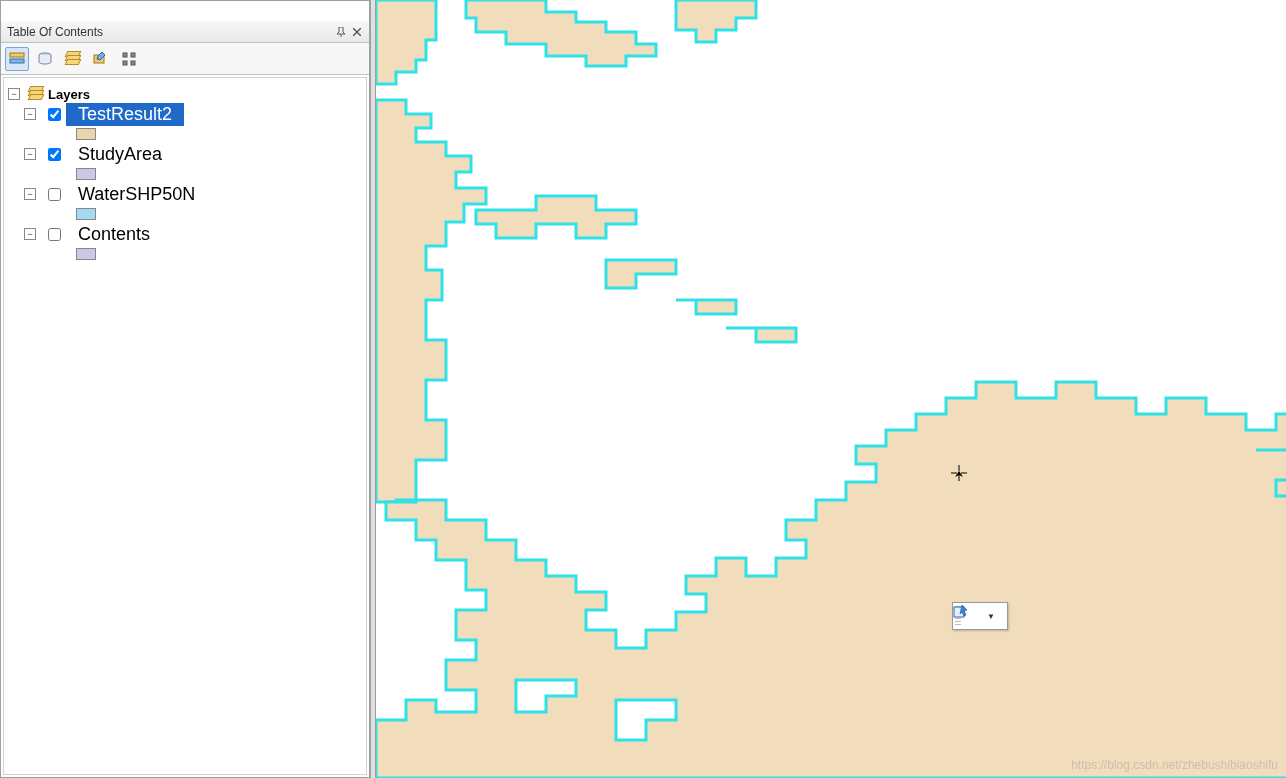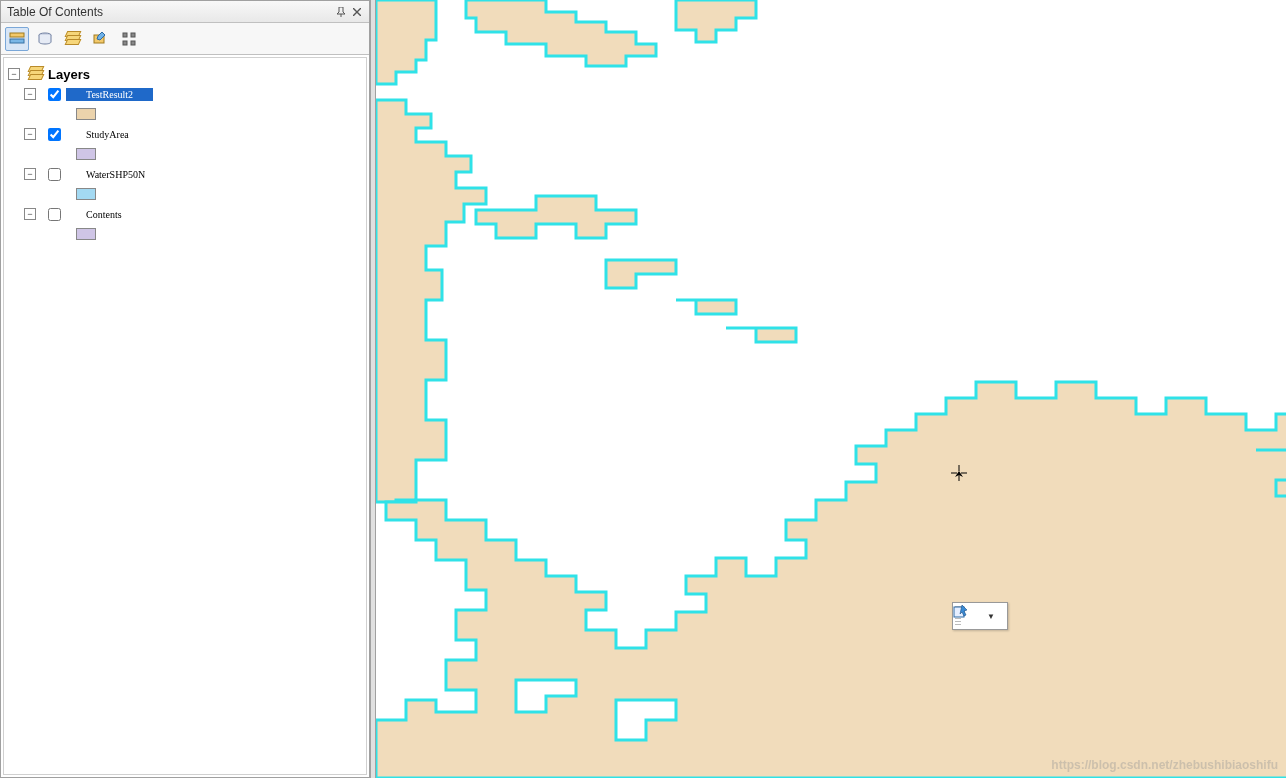--- a/index.html
+++ b/index.html
@@ -28,20 +28,21 @@
     display: flex;
     flex-direction: column;
   }
   .toc-header {
     height: 22px;
     background: linear-gradient(#f8f8f8, #e8e8e8);
     border-bottom: 1px solid #c0c0c0;
     display: flex;
     align-items: center;
     padding: 0 4px;
+    margin-top: 20px;
   }
   .toc-title {
     flex: 1;
     color: #333;
     padding-left: 2px;
     font-size: 12px;
   }
   .toc-hdr-btn {
     width: 16px;
     height: 16px;
@@ -102,23 +103,22 @@
     color: #444;
     cursor: pointer;
     background: #fff;
   }
   .indent1 { width: 14px; }
   .chk {
     width: 13px;
     height: 13px;
   }
   .layer-label {
-    padding: 1px 20px;
-    font-size: 10px;
-    font-family: Liberation Serif, serif;
+    padding: 1px 12px;
+    font-size: 18px;
   }
   .layer-label.selected {
     background: #1f69c9;
     color: #fff;
   }
   .group-label {
     font-weight: bold;
     font-size: 13px;
     padding-left: 2px;
   }
@@ -193,21 +193,20 @@
     cursor: pointer;
     padding: 0 2px;
   }
   .watermark {
     position: absolute;
     right: 8px;
     bottom: 6px;
     color: rgba(150,150,150,0.4);
     font-size: 12px;
     pointer-events: none;
-    font-weight: bold;
   }
   
   .ic-layers { width:16px; height:16px; position:relative; }
   .ic-layers .d { position:absolute; width:14px; height:6px; border:1px solid #b88a2a; background:#f6d67a; transform:skewX(-25deg); }
   .ic-layers .d1{ top:0; left:1px; }
   .ic-layers .d2{ top:4px; left:1px; }
   .ic-layers .d3{ top:8px; left:1px; }
 </style>
 </head>
 <body>

